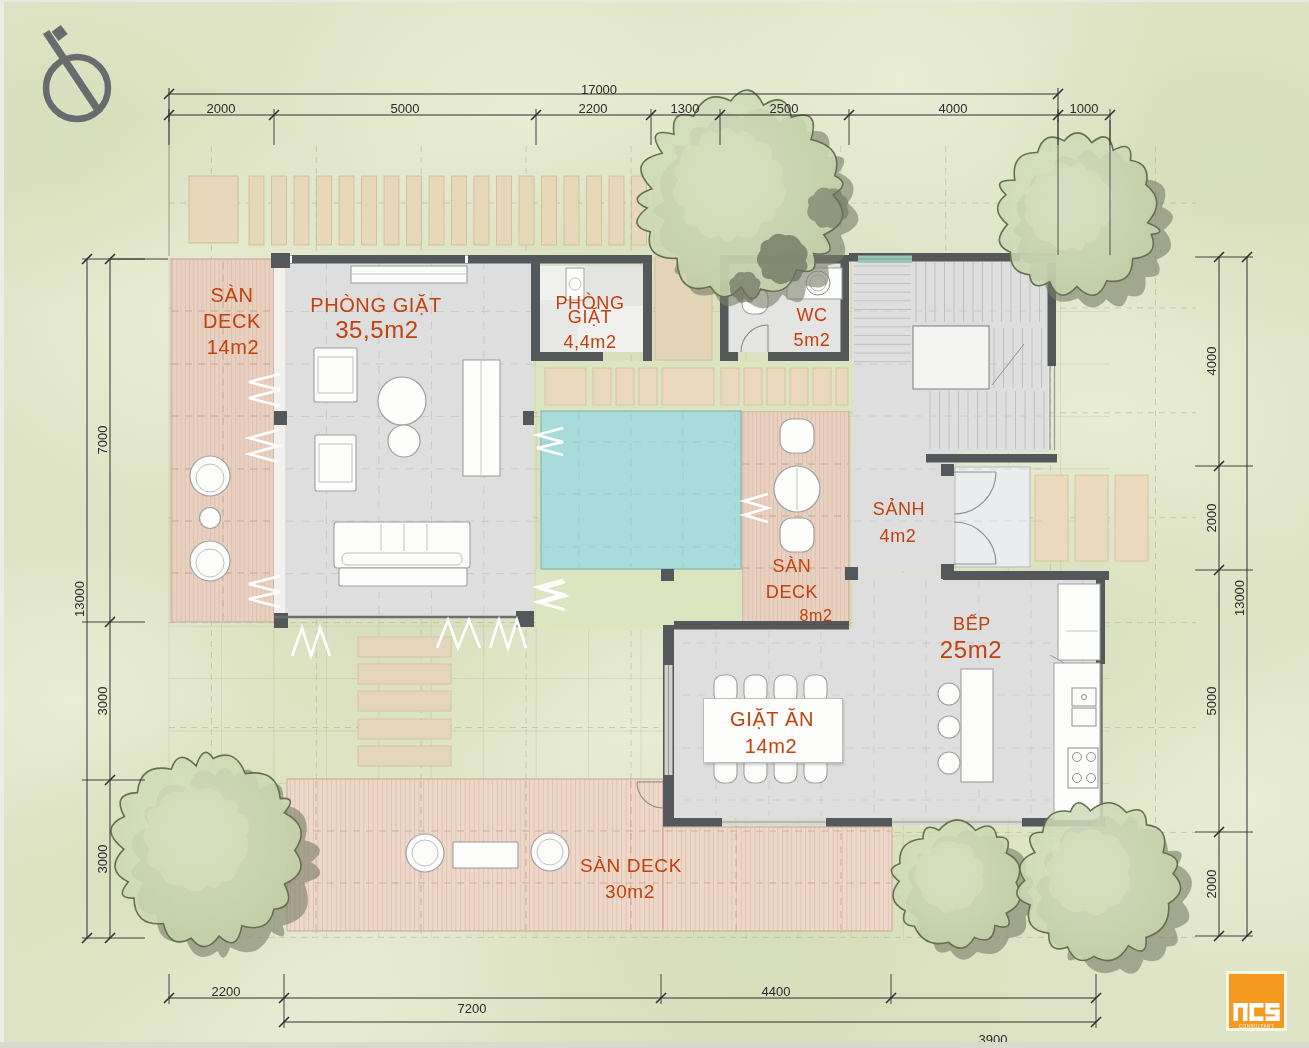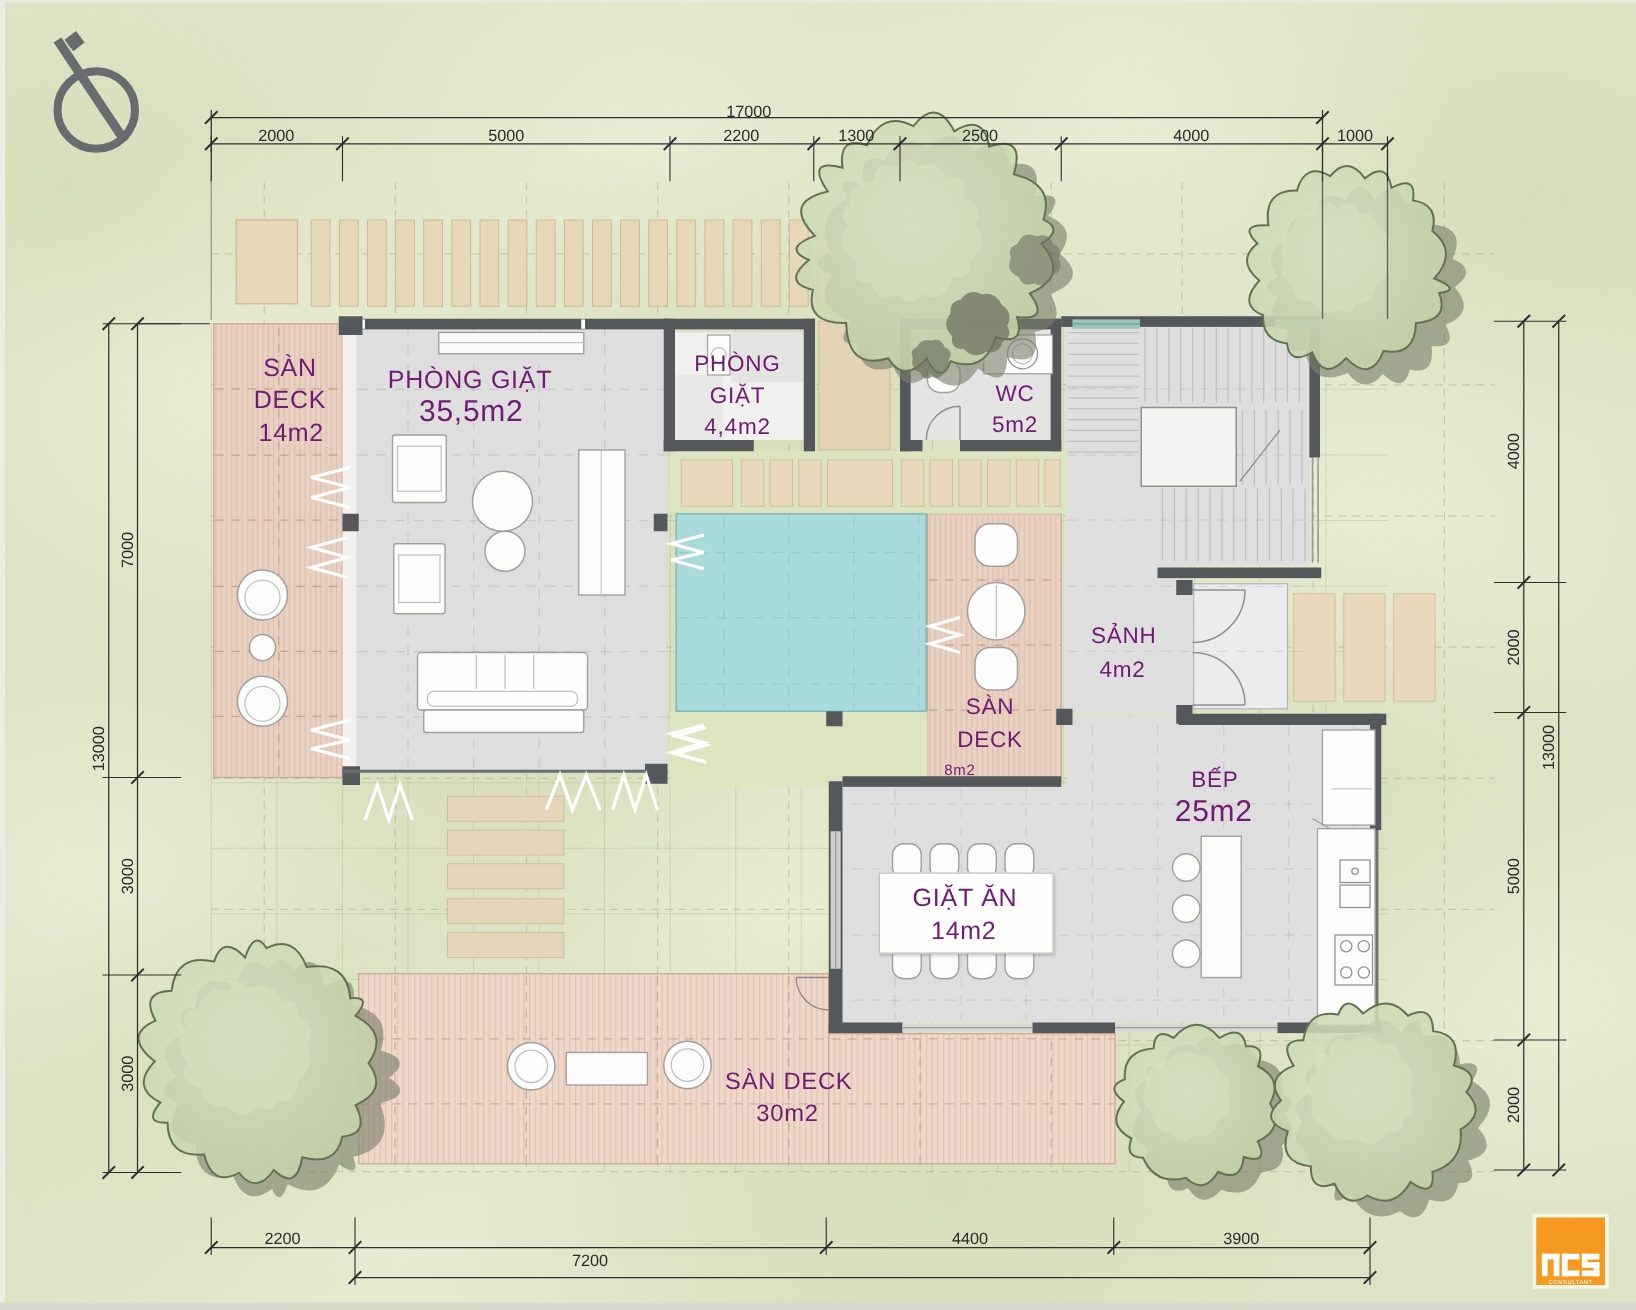--- a/index.html
+++ b/index.html
@@ -2,21 +2,21 @@
 <html><head><meta charset="utf-8">
 <style>
 html,body{margin:0;padding:0;background:#fff}
 #wrap{position:relative;width:1309px;height:1048px;overflow:hidden;
  background:#dee3c5;
  font-family:"Liberation Sans",sans-serif;}
 #wrap::before{content:"";position:absolute;left:0;top:0;width:4px;height:100%;background:#eceee6;z-index:50}
 #topedge{position:absolute;left:0;top:0;width:100%;height:2px;background:#e9ebdf;z-index:50}
 #wrap::after{content:"";position:absolute;left:0;bottom:0;width:100%;height:6px;background:#d7dacc;z-index:50}
 svg{position:absolute;left:0;top:0}
-.rl{position:absolute;transform:translate(-50%,-50%);color:#701a75;letter-spacing:0.6px;white-space:nowrap;z-index:20}
+.rl{position:absolute;transform:translate(-50%,-50%);color:#c2410c;letter-spacing:0.6px;white-space:nowrap;z-index:20}
 .dl{position:absolute;transform:translate(-50%,-50%);color:#2b2b2b;font-size:13px;white-space:nowrap;z-index:20}
 .dl.rot{transform:translate(-50%,-50%) rotate(-90deg)}
 .box{position:absolute;background:#fdfdfc;border:1px solid #bdbdbd;box-shadow:1px 2px 2px rgba(120,120,120,.35);z-index:15}
 </style></head>
 <body>
 <div id="wrap">
 <div id="topedge"></div>
 <svg width="1309" height="1048" viewBox="0 0 1309 1048">
 <defs>
 <pattern id="deckst" width="4.2" height="8" patternUnits="userSpaceOnUse">
@@ -497,46 +497,46 @@
  <rect x="1265.5" y="1016.4" width="14" height="4.6"></rect>
 </g>
 <text x="1256.5" y="1027.5" font-size="4.6" fill="#ffffff" text-anchor="middle" font-family="Liberation Sans,sans-serif" letter-spacing="0.5">CONSULTANT</text>
 </g>
 </svg>
 <div class="rl" style="left:232px;top:295px;font-size:20px">SÀN</div>
 <div class="rl" style="left:232px;top:321px;font-size:20px">DECK</div>
 <div class="rl" style="left:233px;top:347px;font-size:20px">14m2</div>
 <div class="rl" style="left:376px;top:305px;font-size:20px">PHÒNG GIẶT</div>
 <div class="rl" style="left:377px;top:330px;font-size:24px">35,5m2</div>
-<div class="rl" style="left:590px;top:291px;font-size:18px">PHÒNG</div>
+<div class="rl" style="left:590px;top:303px;font-size:18px">PHÒNG</div>
 <div class="rl" style="left:590px;top:317px;font-size:18px">GIẶT</div>
 <div class="rl" style="left:590px;top:342px;font-size:18px">4,4m2</div>
 <div class="rl" style="left:812px;top:315px;font-size:18px">WC</div>
 <div class="rl" style="left:812px;top:340px;font-size:18px">5m2</div>
 <div class="rl" style="left:899px;top:509px;font-size:18px">SẢNH</div>
 <div class="rl" style="left:898px;top:536px;font-size:18px">4m2</div>
 <div class="rl" style="left:792px;top:566px;font-size:18px">SÀN</div>
 <div class="rl" style="left:792px;top:592px;font-size:18px">DECK</div>
-<div class="rl" style="left:768px;top:616px;font-size:12px">8m2</div>
+<div class="rl" style="left:816px;top:616px;font-size:16px">8m2</div>
 <div class="rl" style="left:972px;top:624px;font-size:18px">BẾP</div>
 <div class="rl" style="left:971px;top:650px;font-size:24px">25m2</div>
 <div class="rl" style="left:631px;top:866px;font-size:19px">SÀN DECK</div>
 <div class="rl" style="left:630px;top:892px;font-size:19px">30m2</div>
 <div class="dl" style="left:599px;top:89px">17000</div>
 <div class="dl" style="left:221px;top:108px">2000</div>
 <div class="dl" style="left:405px;top:108px">5000</div>
 <div class="dl" style="left:593px;top:108px">2200</div>
 <div class="dl" style="left:685px;top:108px">1300</div>
 <div class="dl" style="left:784px;top:108px">2500</div>
 <div class="dl" style="left:953px;top:108px">4000</div>
 <div class="dl" style="left:1084px;top:108px">1000</div>
 <div class="dl" style="left:226px;top:991px">2200</div>
 <div class="dl" style="left:472px;top:1008px">7200</div>
 <div class="dl" style="left:776px;top:991px">4400</div>
-<div class="dl" style="left:993px;top:991px">3900</div>
+<div class="dl" style="left:993px;top:1039px">3900</div>
 <div class="dl" style="left:690px;top:1072px">15500</div>
 <div class="dl rot" style="left:102px;top:440px">7000</div>
 <div class="dl rot" style="left:102px;top:701px">3000</div>
 <div class="dl rot" style="left:102px;top:859px">3000</div>
 <div class="dl rot" style="left:79px;top:599px">13000</div>
 <div class="dl rot" style="left:1211px;top:361px">4000</div>
 <div class="dl rot" style="left:1211px;top:518px">2000</div>
 <div class="dl rot" style="left:1211px;top:701px">5000</div>
 <div class="dl rot" style="left:1211px;top:884px">2000</div>
 <div class="dl rot" style="left:1239px;top:598px">13000</div>

